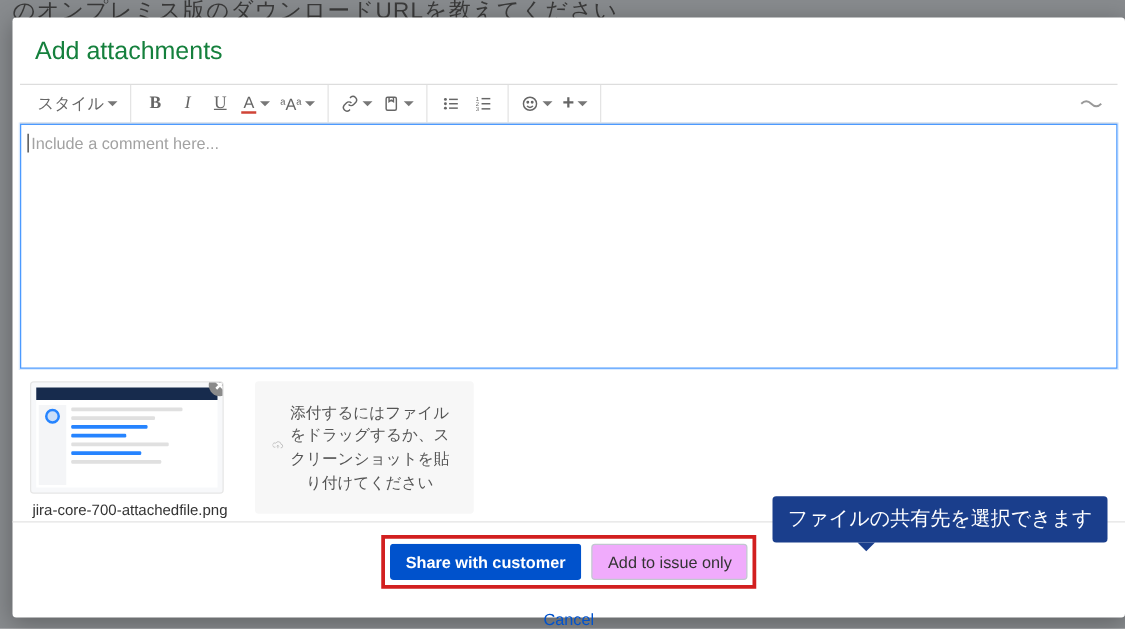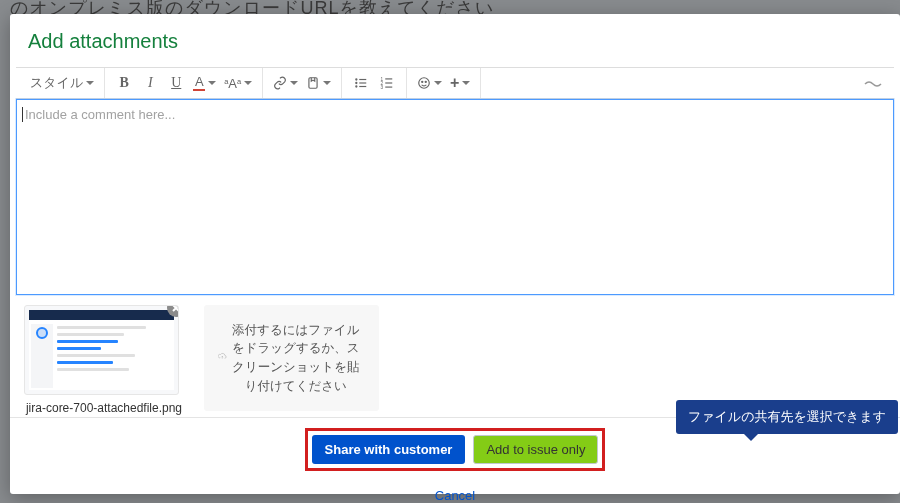--- a/index.html
+++ b/index.html
@@ -57,38 +57,38 @@
   .ti-line { height:3px; background:#e0e0e0; border-radius:1px;}
   .ti-line.b { background:#2684ff; width:55%;}
   .thumb-name { font-size:12px; color:#333; margin-top:6px; white-space:nowrap; overflow:hidden; text-overflow:ellipsis;}
   .dropzone {
     width:175px; height:106px; background:#f7f7f7; border-radius:3px;
     display:flex; flex-direction:row; align-items:center; justify-content:center;
     text-align:center; color:#555; font-size:12.5px; padding:6px 14px; line-height:1.5;
   }
   .dropzone svg { margin-bottom:4px; }
   .callout {
-    position:absolute; right:2px; bottom:60px;
-    background:#1a3e8c; color:#fff; font-size:13px; padding:8px 12px; border-radius:3px;
+    position:absolute; right:14px; bottom:60px;
+    background:#1a3e8c; color:#fff; font-size:16px; padding:8px 12px; border-radius:3px;
     white-space:nowrap;
     margin-top:39px;
   }
   .callout::after{
     content:""; position:absolute; left:68px; bottom:-7px;
     border:7px solid transparent; border-top-color:#1a3e8c; border-bottom:none;
   }
   .footer {
     border-top:1px solid #e4e4e4; padding:10px 14px; display:flex; justify-content:flex-end; align-items:center; gap:10px;
     margin-top:auto;
     flex-direction:column;
   }
   .hlbox { border:3px solid #d21f1f; padding:4px 4px 4px 4px; display:flex; gap:8px;}
   .btn { font-size:13px; padding:6px 12px; border-radius:3px; cursor:pointer; border:1px solid transparent;}
   .btn-primary { background:#0052cc; color:#fff; font-weight:600;}
-  .btn-default { background:#84cc16; color:#333; border-color:#c1c7d0;}
+  .btn-default { background:#f0abfc; color:#333; border-color:#c1c7d0;}
   .btn-link { color:#0052cc; background:none;}
   .caret { display:inline-block; width:0;height:0;border:4px solid transparent; border-top-color:#777; transform:translateY(2px);}
   .icon-svg { display:block; }
 </style>
 </head>
 <body>
 
 <div class="backdrop">
   <div class="bg-text">のオンプレミス版のダウンロードURLを教えてください</div>
 </div>

